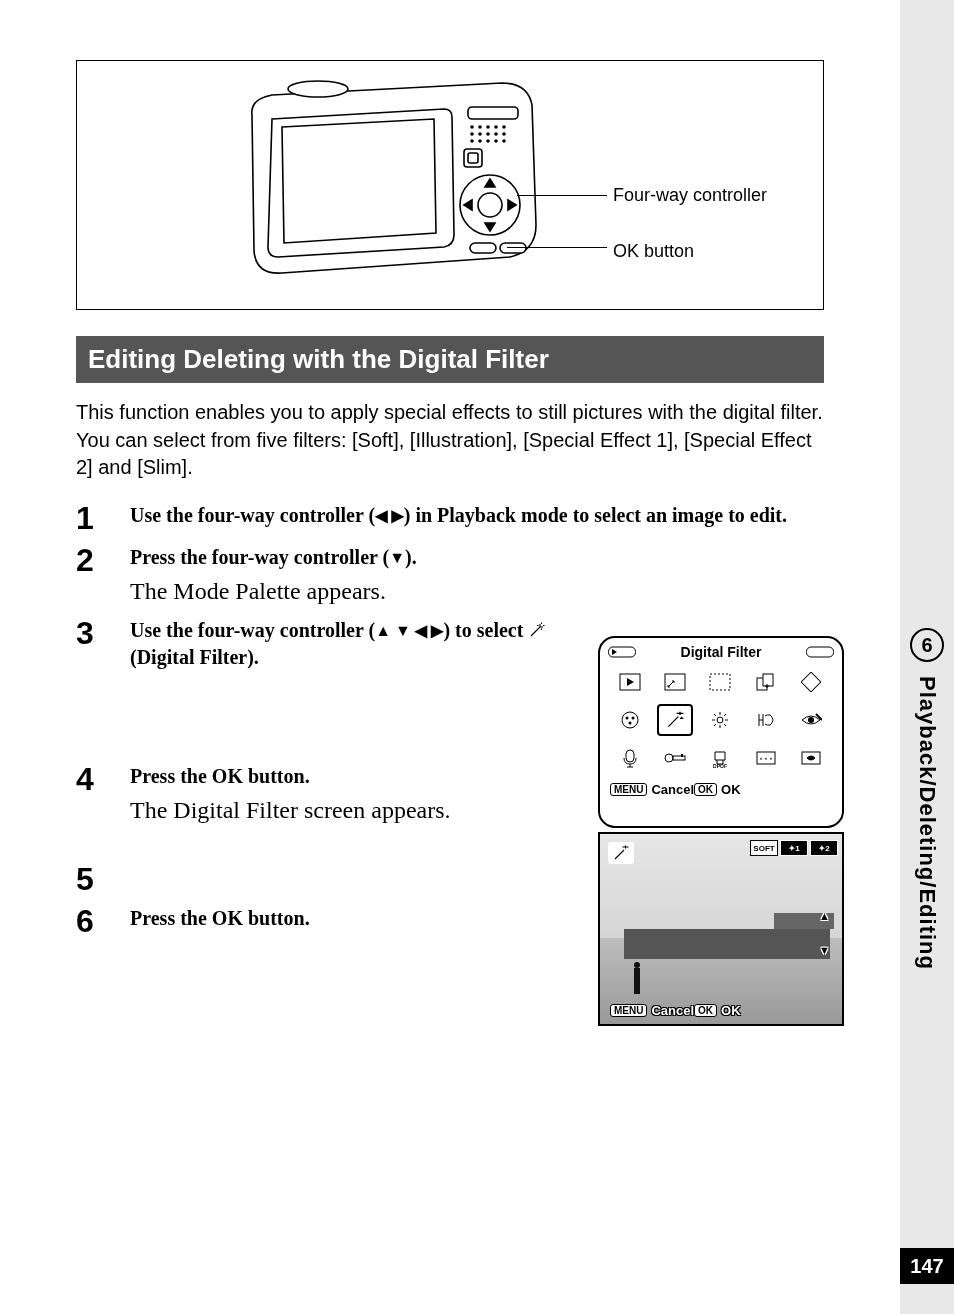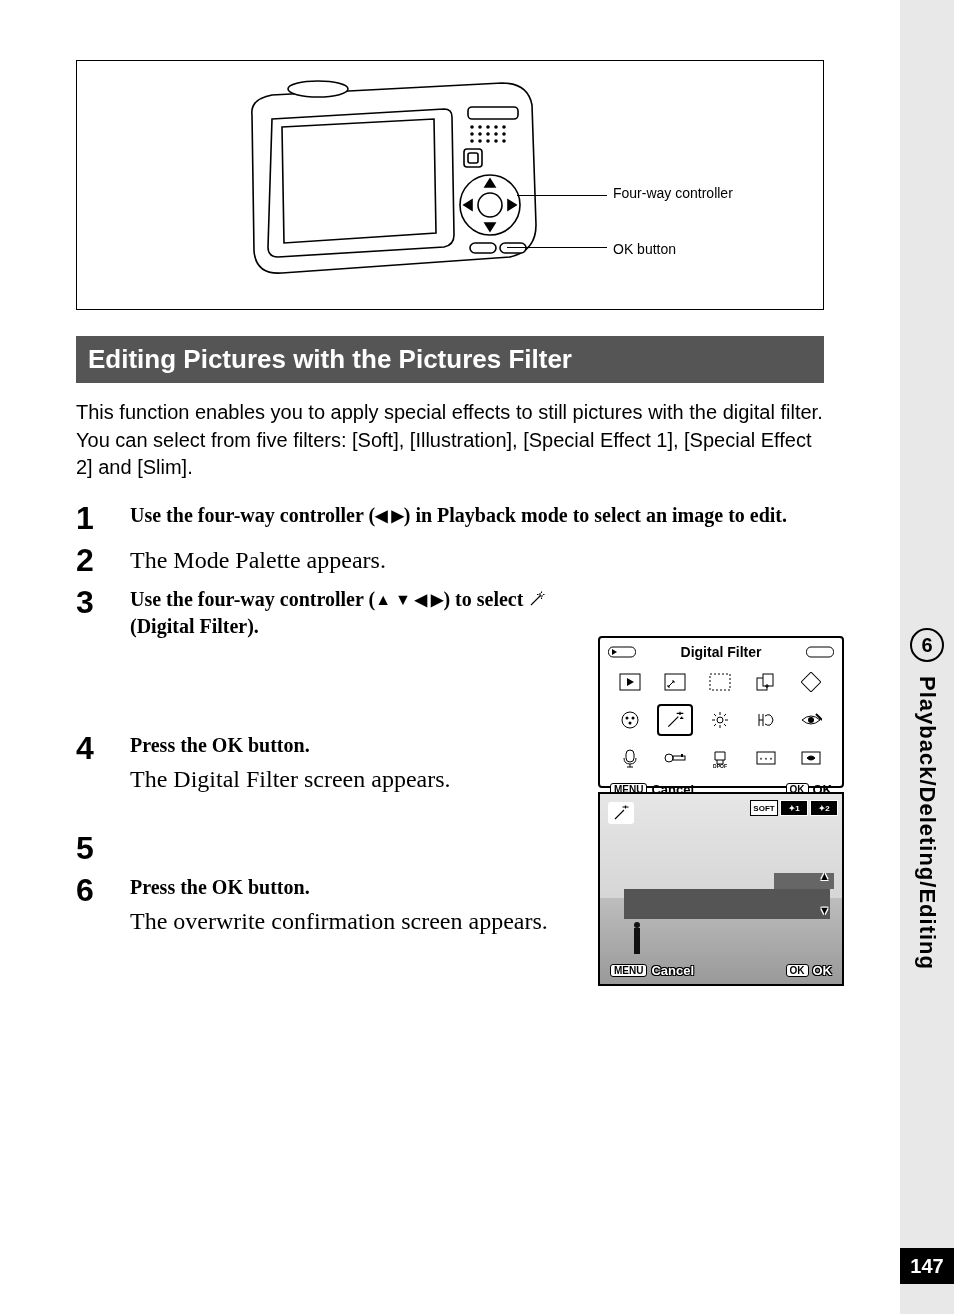--- a/index.html
+++ b/index.html
@@ -22,21 +22,21 @@
   .diagram-frame {
     border: 1px solid #000;
     width: 100%;
     height: 250px;
     position: relative;
     margin-bottom: 26px;
     padding: 14px 20px;
   }
   .camera-svg { position: absolute; left: 155px; top: 14px; }
   .lead-line { position: absolute; border-top: 1px solid #000; }
-  .callout { position: absolute; font-size: 14px; }
+  .callout { position: absolute; font-size: 18px; }
   .section-header {
     background: #555;
     color: #fff;
     font-size: 26px;
     font-weight: bold;
     padding: 8px 12px;
     margin-bottom: 16px;
   }
   .intro { font-size: 20px; line-height: 1.38; margin-bottom: 20px; }
   .steps { }
@@ -54,23 +54,23 @@
   .tri { display: inline-block; font-size: 16px; vertical-align: 1px; }
   .wand-inline { display: inline-block; vertical-align: -2px; }
   .screens {
     position: absolute;
     right: 56px;
     top: 636px;
     width: 246px;
   }
   .screen-top {
     border: 2px solid #000;
-    border-radius: 4px;
+    border-radius: 17px;
     width: 100%;
-    height: 152px;
+    height: 192px;
     background: #fff;
     position: relative;
     padding: 6px 8px 8px 8px;
   }
   .screen-title-bar {
     position: relative;
     text-align: center;
     font-size: 14px;
     font-weight: bold;
     margin-bottom: 6px;
@@ -103,21 +103,21 @@
     margin-bottom: 8px;
     padding: 0 4px;
   }
   .palette-cell {
     width: 36px; height: 32px;
     display: flex; align-items: center; justify-content: center;
     font-size: 18px;
   }
   .palette-cell.selected { border: 2px solid #000; border-radius: 4px; }
   .screen-footer {
-    display: flex; justify-content: space-between;
+    display: flex; 
     font-size: 13px; font-weight: bold;
     padding: 0 2px;
   }
   .btn-label {
     display: inline-flex; align-items: center; gap: 4px;
   }
   .btn-chip {
     border: 1px solid #000; border-radius: 3px;
     font-size: 10px; padding: 0 3px; font-weight: bold;
     background: #fff; color: #000;
@@ -254,38 +254,41 @@
         <rect x="268" y="168" width="26" height="10" rx="5"></rect>
         <ellipse cx="86" cy="14" rx="30" ry="8"></ellipse>
       </g>
     </svg>
     <div class="lead-line" style="left:440px; top:134px; width:90px;"></div>
     <div class="callout" style="left:536px; top:124px;">Four-way controller</div>
     <div class="lead-line" style="left:430px; top:186px; width:100px;"></div>
     <div class="callout" style="left:536px; top:180px;">OK button</div>
   </div>
 
-  <div class="section-header">Editing Pictures with the Pictures Filter</div>
+  <div class="section-header">Editing Deleting with the Digital Filter</div>
 
   <p class="intro">This function enables you to apply special effects to still pictures with the digital filter. You can select from five filters: [Soft], [Illustration], [Special Effect 1], [Special Effect 2] and [Slim].</p>
 
   <div class="steps">
 
     <div class="step">
       <div class="step-num">1</div>
       <div class="step-body">
         <div class="step-title">
           <span>Use the four-way controller (</span><span class="tri">◀ ▶</span><span>) in Playback mode to select an image to edit.</span>
         </div>
       </div>
     </div>
 
     <div class="step">
       <div class="step-num">2</div>
       <div class="step-body">
+        <div class="step-title">
+          <span>Press the four-way controller (</span><span class="tri">▼</span><span>).</span>
+        </div>
         <div class="step-desc">The Mode Palette appears.</div>
       </div>
     </div>
 
     <div class="step">
       <div class="step-num">3</div>
       <div class="step-body" style="max-width:420px;">
         <div class="step-title">
           <span>Use the four-way controller (</span><span class="tri">▲ ▼ ◀ ▶</span><span>) to select </span>
           <svg class="wand-inline" width="18" height="18" viewBox="0 0 24 24">
@@ -313,21 +316,20 @@
     <div style="height:26px;"></div>
 
     <div class="step">
       <div class="step-num">5</div>
     </div>
 
     <div class="step">
       <div class="step-num">6</div>
       <div class="step-body">
         <div class="step-title">Press the OK button.</div>
-        <div class="step-desc">The overwrite confirmation screen appears.</div>
       </div>
     </div>
 
   </div>
 
   <div class="screens">
 
     <div class="screen-top">
       <div class="screen-title-bar">
         <span class="playback-icon"></span>

